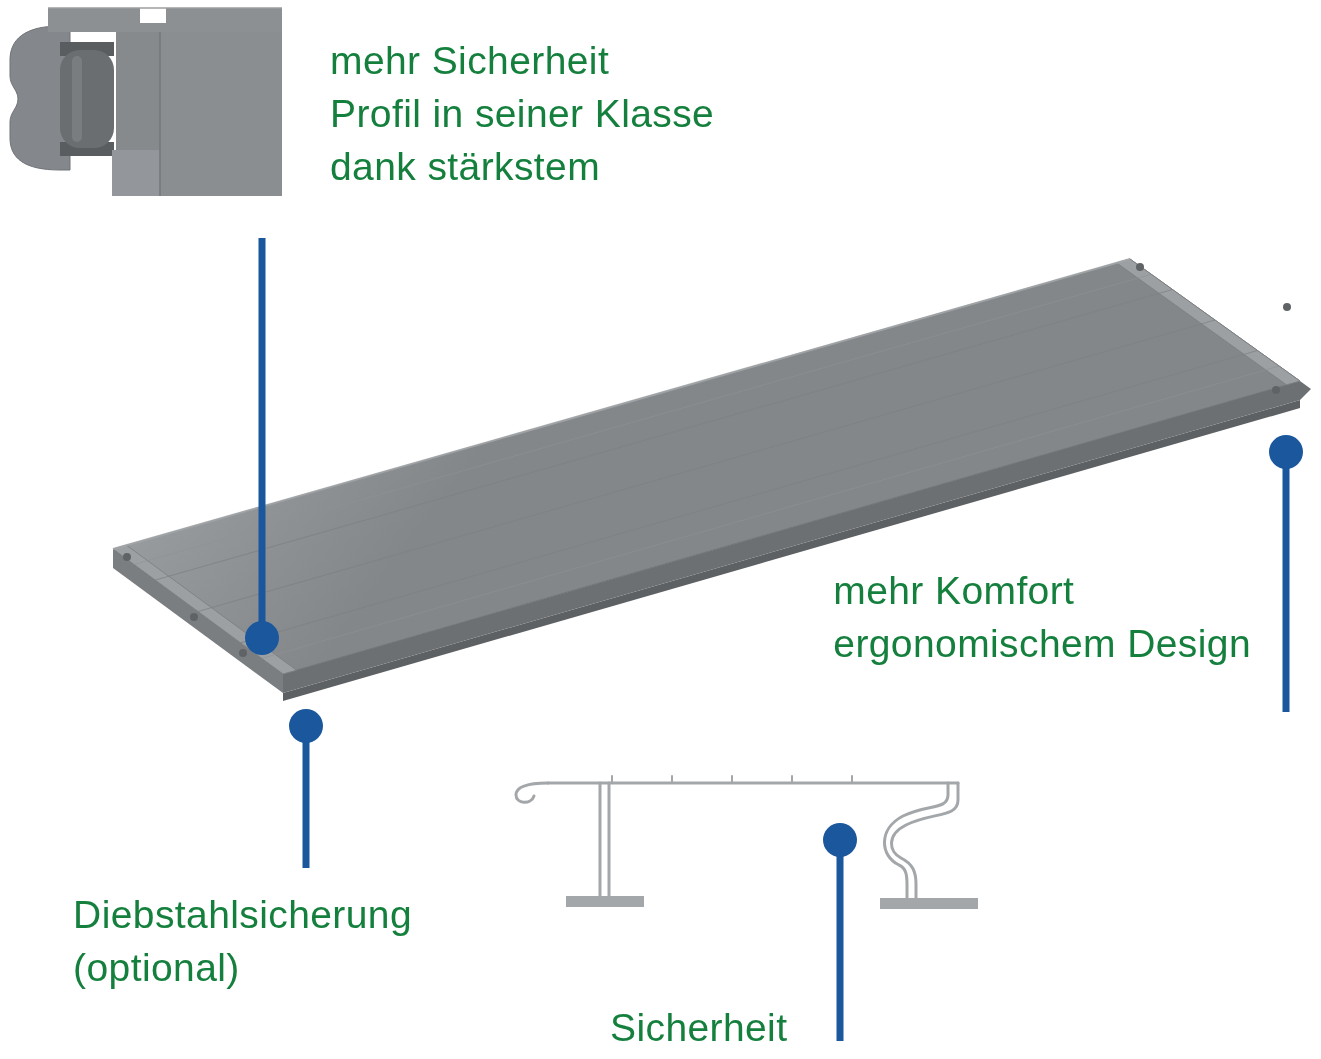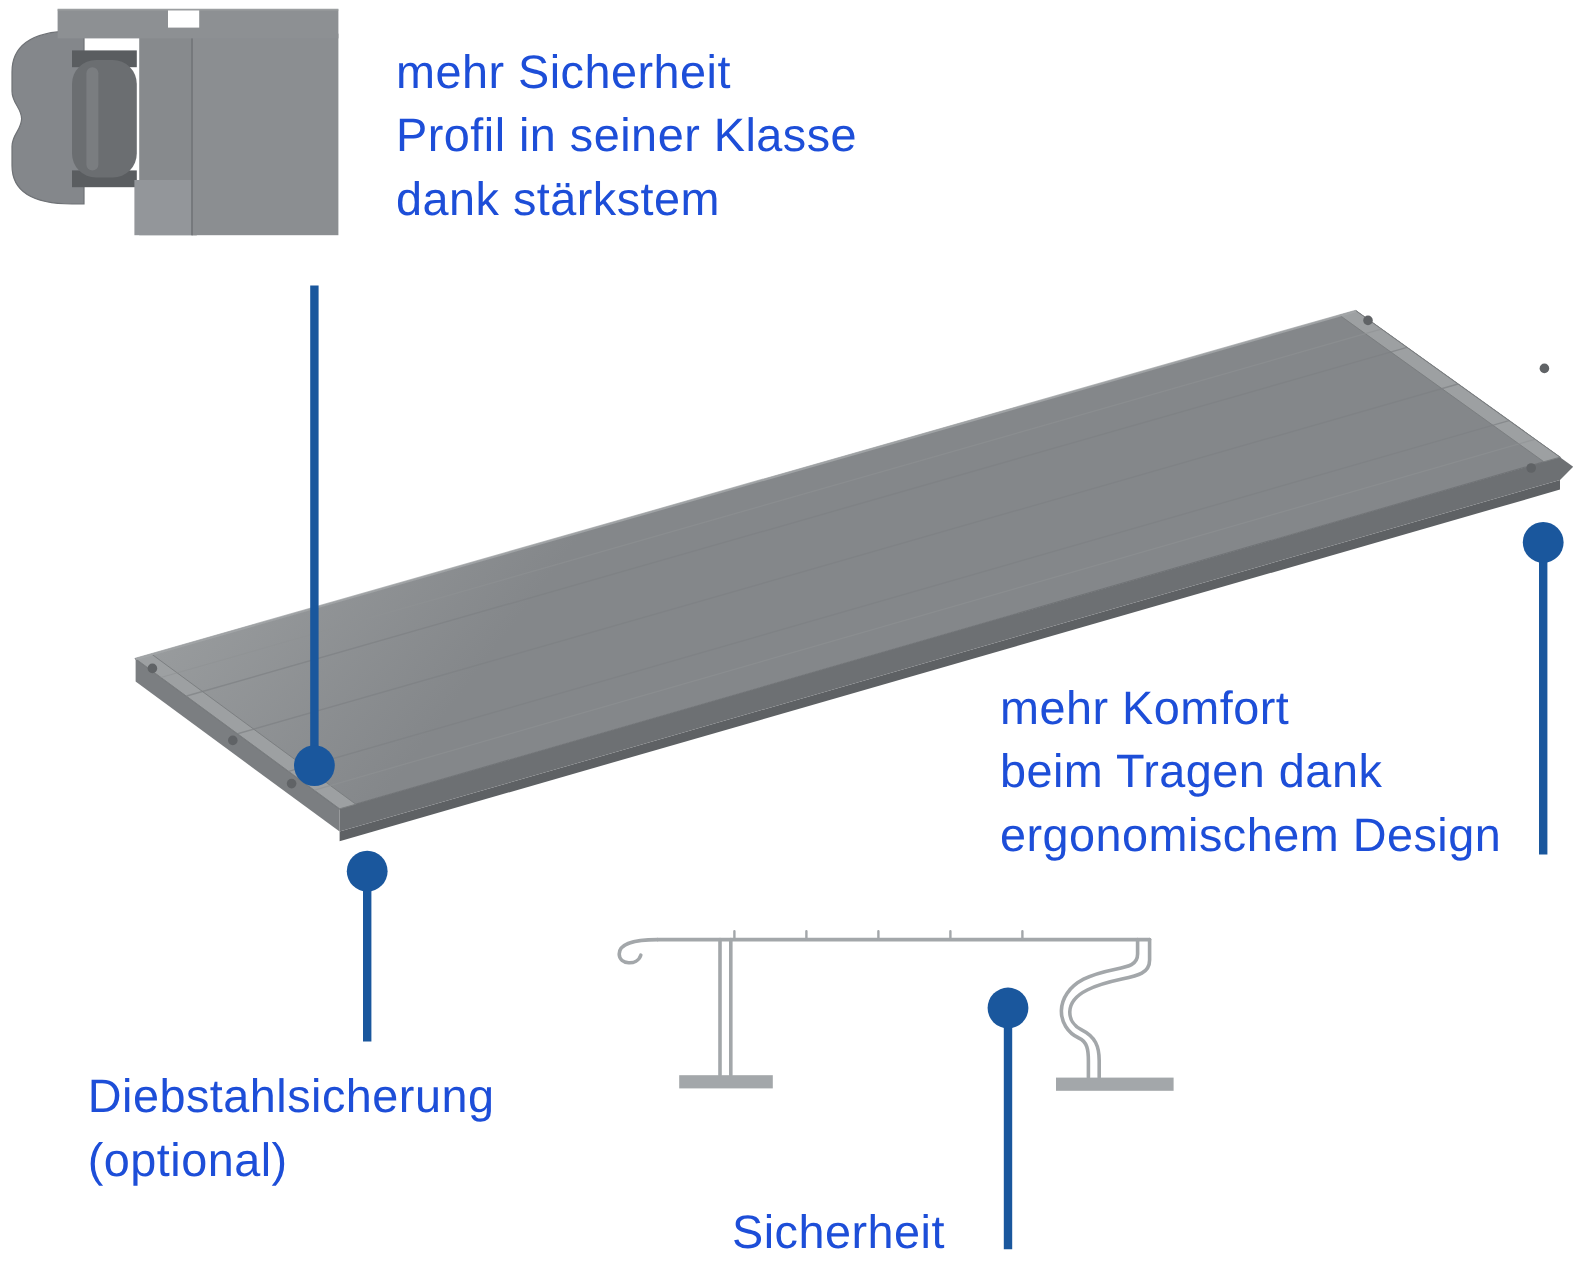--- a/index.html
+++ b/index.html
@@ -8,21 +8,21 @@
   .canvas {
     position: relative;
     width: 1321px;
     height: 1059px;
     background: #ffffff;
     overflow: hidden;
   }
   .art { position: absolute; left: 0; top: 0; }
   .label {
     position: absolute;
-    color: #1d4ed8;
+    color: #15803d;
     font-size: 39px;
     font-weight: 300;
     letter-spacing: 0.4px;
     line-height: 53px;
     white-space: nowrap;
   }
   .align-right { text-align: left; }
 </style>
 </head>
 <body>
@@ -123,21 +123,20 @@
   </svg>
 
   <div class="label" style="left:330px; top:34px">
     <div>mehr Sicherheit</div>
     <div>Profil in seiner Klasse</div>
     <div>dank stärkstem</div>
   </div>
 
   <div class="label align-right" style="right:70px; top:564px">
     <div>mehr Komfort</div>
-    <div>beim Tragen dank</div>
     <div>ergonomischem Design</div>
   </div>
 
   <div class="label align-right" style="right:909px; top:888px">
     <div>Diebstahlsicherung</div>
     <div>(optional)</div>
   </div>
 
   <div class="label" style="left:610px; top:1001px">
     <div>Sicherheit</div>

